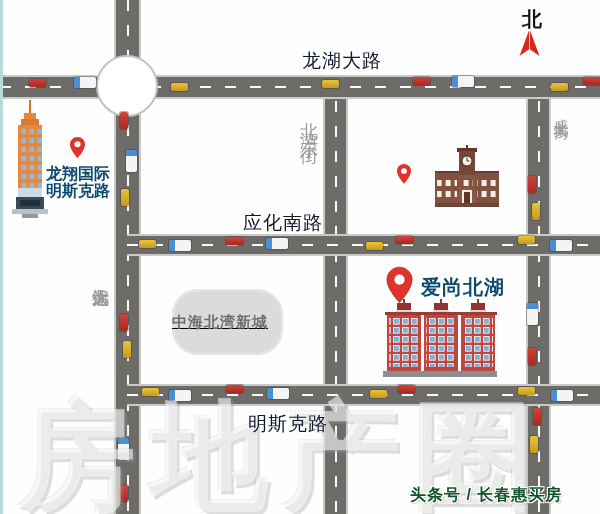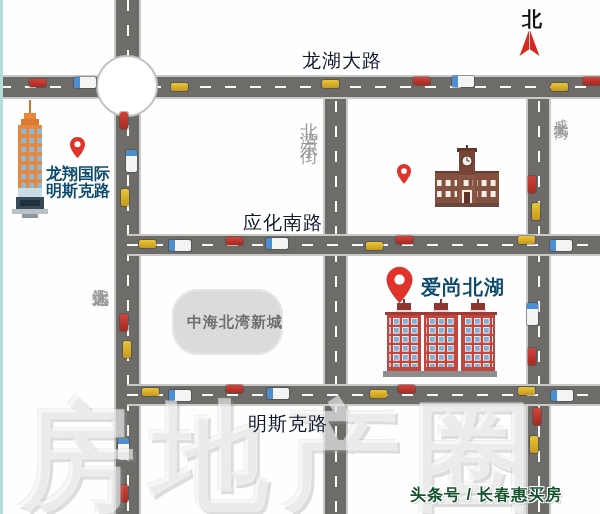--- a/index.html
+++ b/index.html
@@ -24,21 +24,21 @@
   .car.v{width:8px;height:17px;}
   .car.red{background:linear-gradient(180deg,#d2433a,#a8281f);}
   .car.yellow{background:linear-gradient(180deg,#e9c534,#c49a1e);}
   .car.truck.h{width:22px;height:11px;background:linear-gradient(90deg,#4a8fd4 0 6px,#f4f4f4 6px);}
   .car.truck.v{width:11px;height:22px;background:linear-gradient(180deg,#4a8fd4 0 6px,#f4f4f4 6px);}
   
   .roadlabel{position:absolute;color:#0f172a;font-size:19px;letter-spacing:1px;white-space:nowrap;}
   .vlabel{position:absolute;writing-mode:vertical-rl;text-orientation:upright;color:#9a9a9a;white-space:nowrap;}
   .poilabel{position:absolute;color:#0c4a6e;font-weight:bold;white-space:nowrap;}
   .blob{position:absolute;background:#dbdbdb;border-radius:26px;box-shadow:inset 0 0 0 2px #e6e6e4;
-    display:flex;align-items:center;justify-content:flex-end;}
+    display:flex;align-items:center;justify-content:flex-start;text-decoration:underline;}
   .blob .blob-text{font-weight:bold;color:#6e6e6e;font-size:15px;letter-spacing:1px;}
   .blob.light .blob-text{color:#a9a9a9;font-size:16px;text-shadow:1px 1px 0 #ffffff;}
   .watermark-bg{position:absolute;left:18px;top:378px;font-size:118px;font-weight:bold;
     letter-spacing:14px;white-space:nowrap;color:rgba(255,255,255,0.55);
     text-shadow:3px 3px 0 rgba(145,145,145,0.30),-1px -1px 0 rgba(165,165,165,0.18);pointer-events:none;}
   .credit{position:absolute;left:410px;top:485px;font-size:16px;font-weight:bold;color:#14532d;
     white-space:nowrap;letter-spacing:1px;
     text-shadow:-1px -1px 0 #fff,1px -1px 0 #fff,-1px 1px 0 #fff,1px 1px 0 #fff,2px 2px 0 rgba(120,120,120,.25);}
   .compass-label{position:absolute;left:522px;top:6px;font-size:20px;font-weight:bold;color:#111;}
   .edge-teal{position:absolute;left:0;top:0;width:3px;height:514px;background:#b7dcdb;}

